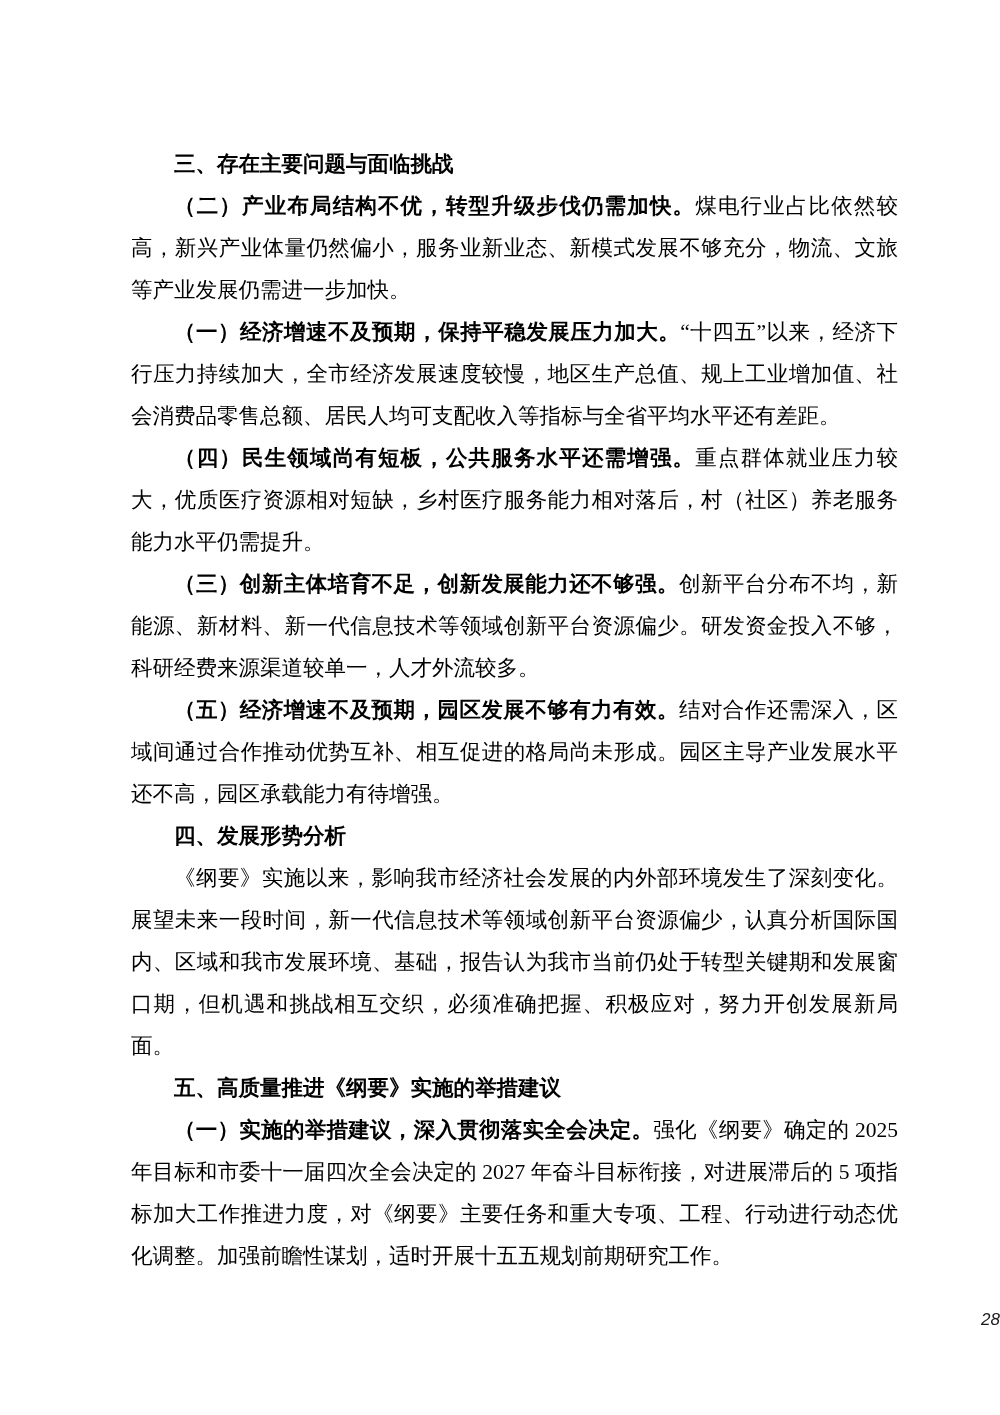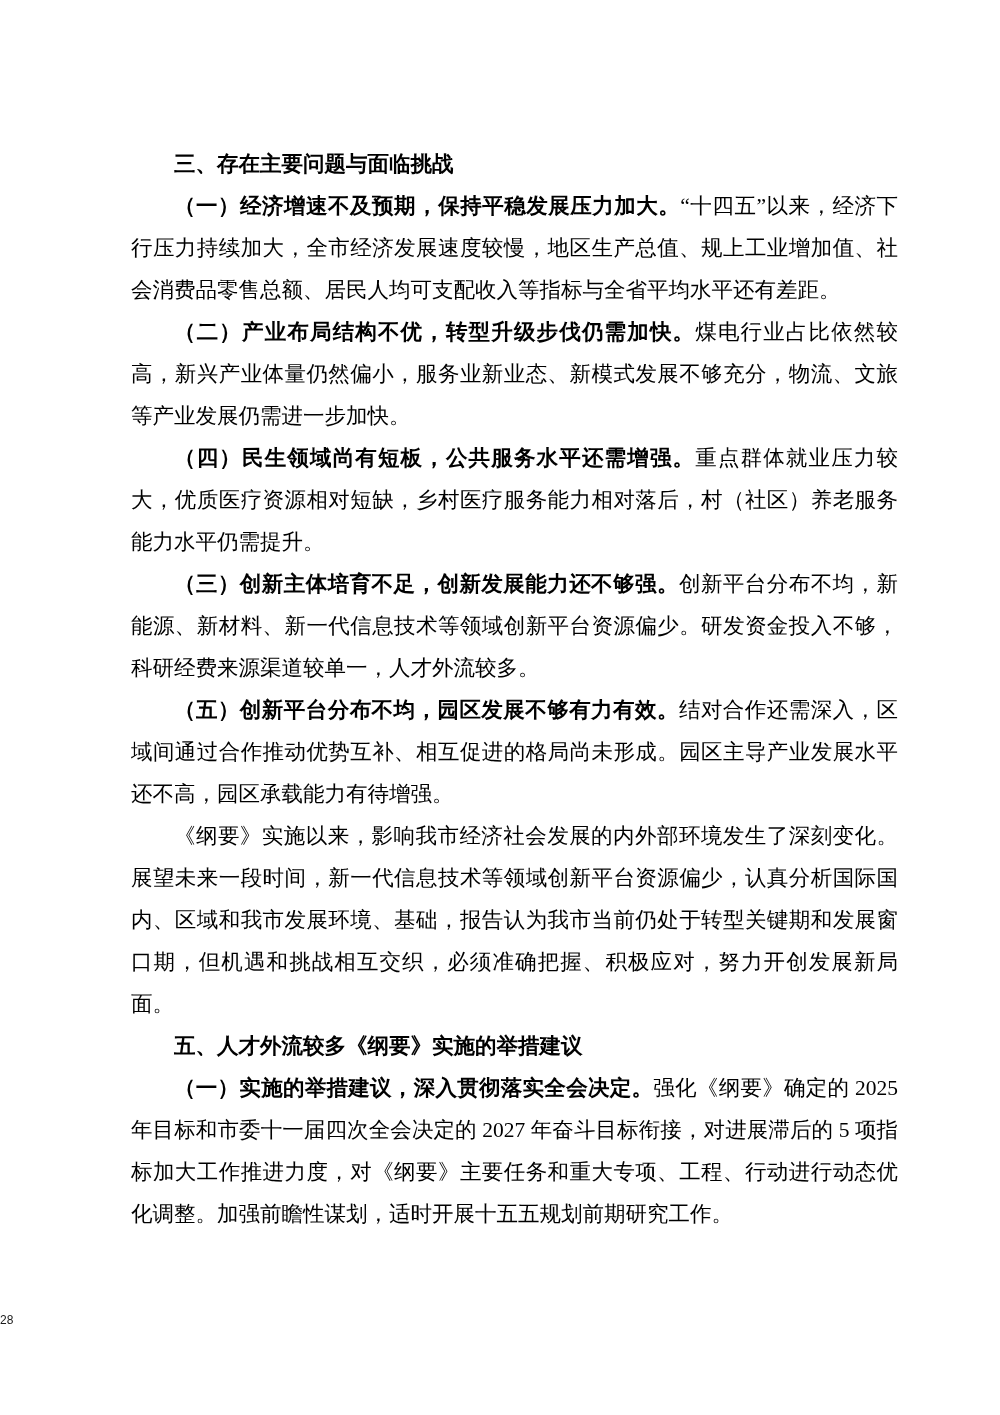--- a/index.html
+++ b/index.html
@@ -41,37 +41,39 @@
     text-align: left;
   }
   .doc-body .lead {
     font-weight: bold;
   }
   .page-number {
     position: absolute;
     top: 1308px;
     left: 0;
     width: 1000px;
-    text-align: left;
-    font-size: 12px;
+    text-align: right;
+    font-size: 17px;
     line-height: 24px;
     font-family: "Liberation Sans", "DejaVu Sans", sans-serif;
     color: #1a1a1a;
+    font-style: italic;
   }
 </style>
 </head>
 <body>
 
 <main class="page">
   <div class="doc-body">
       <h2>三、存在主要问题与面临挑战</h2>
+      <p><span class="lead">（二）产业布局结构不优，转型升级步伐仍需加快。</span><span>煤电行业占比依然较高，新兴产业体量仍然偏小，服务业新业态、新模式发展不够充分，物流、文旅等产业发展仍需进一步加快。</span></p>
       <p><span class="lead">（一）经济增速不及预期，保持平稳发展压力加大。</span><span>“十四五”以来，经济下行压力持续加大，全市经济发展速度较慢，地区生产总值、规上工业增加值、社会消费品零售总额、居民人均可支配收入等指标与全省平均水平还有差距。</span></p>
-      <p><span class="lead">（二）产业布局结构不优，转型升级步伐仍需加快。</span><span>煤电行业占比依然较高，新兴产业体量仍然偏小，服务业新业态、新模式发展不够充分，物流、文旅等产业发展仍需进一步加快。</span></p>
       <p><span class="lead">（四）民生领域尚有短板，公共服务水平还需增强。</span><span>重点群体就业压力较大，优质医疗资源相对短缺，乡村医疗服务能力相对落后，村（社区）养老服务能力水平仍需提升。</span></p>
       <p><span class="lead">（三）创新主体培育不足，创新发展能力还不够强。</span><span>创新平台分布不均，新能源、新材料、新一代信息技术等领域创新平台资源偏少。研发资金投入不够，科研经费来源渠道较单一，人才外流较多。</span></p>
-      <p><span class="lead">（五）创新平台分布不均，园区发展不够有力有效。</span><span>结对合作还需深入，区域间通过合作推动优势互补、相互促进的格局尚未形成。园区主导产业发展水平还不高，园区承载能力有待增强。</span></p>
+      <p><span class="lead">（五）经济增速不及预期，园区发展不够有力有效。</span><span>结对合作还需深入，区域间通过合作推动优势互补、相互促进的格局尚未形成。园区主导产业发展水平还不高，园区承载能力有待增强。</span></p>
+      <h2>四、发展形势分析</h2>
       <p><span>《纲要》实施以来，影响我市经济社会发展的内外部环境发生了深刻变化。展望未来一段时间，新一代信息技术等领域创新平台资源偏少，认真分析国际国内、区域和我市发展环境、基础，报告认为我市当前仍处于转型关键期和发展窗口期，但机遇和挑战相互交织，必须准确把握、积极应对，努力开创发展新局面。</span></p>
-      <h2>五、人才外流较多《纲要》实施的举措建议</h2>
+      <h2>五、高质量推进《纲要》实施的举措建议</h2>
       <p><span class="lead">（一）实施的举措建议，深入贯彻落实全会决定。</span><span>强化《纲要》确定的 2025 年目标和市委十一届四次全会决定的 2027 年奋斗目标衔接，对进展滞后的 5 项指标加大工作推进力度，对《纲要》主要任务和重大专项、工程、行动进行动态优化调整。加强前瞻性谋划，适时开展十五五规划前期研究工作。</span></p>
     </div>
 </main>
 
 <div class="page-number">28</div>
 
 </body></html>

